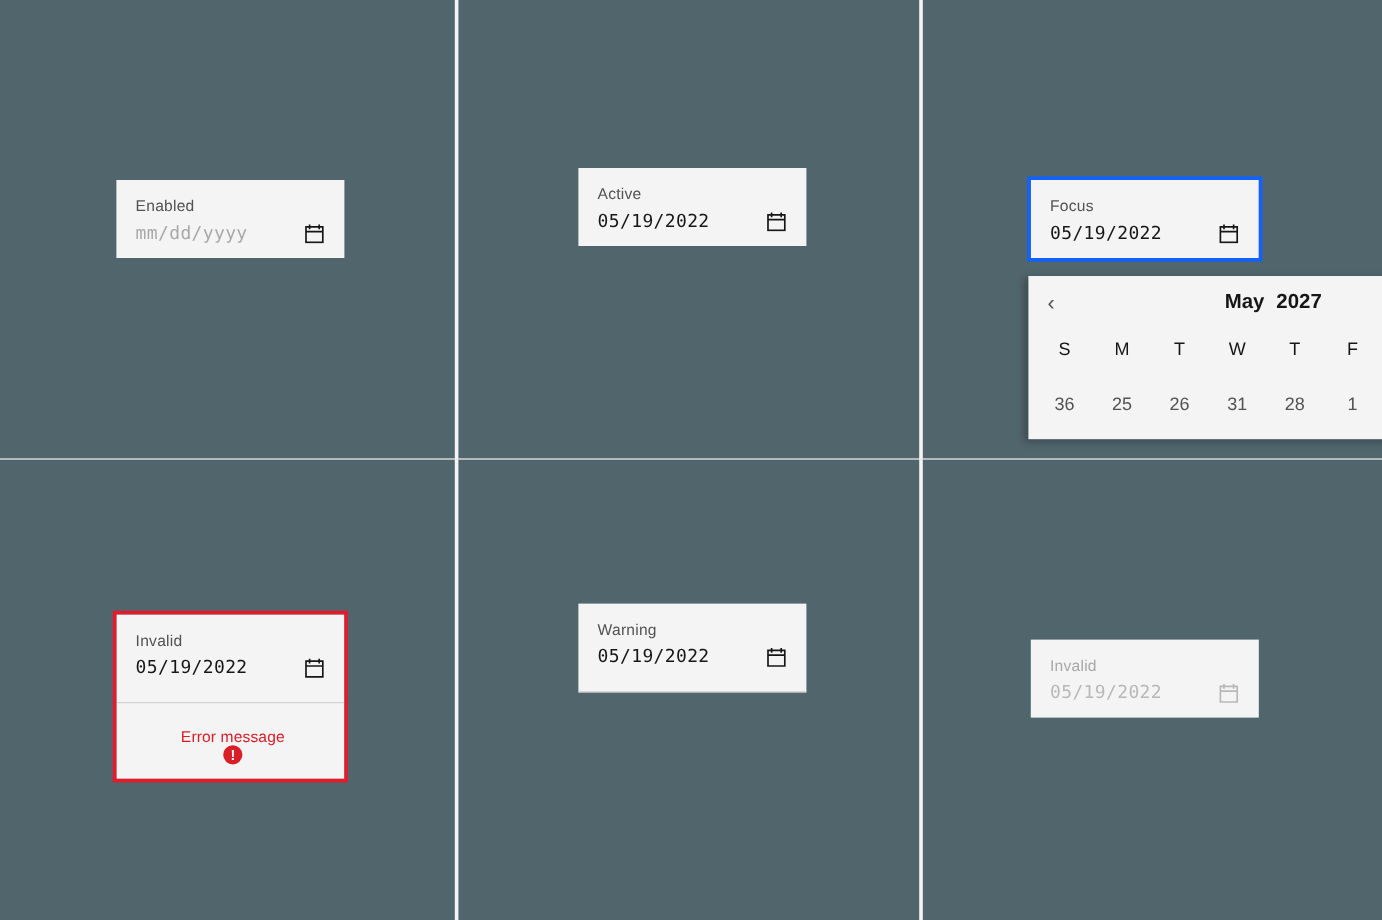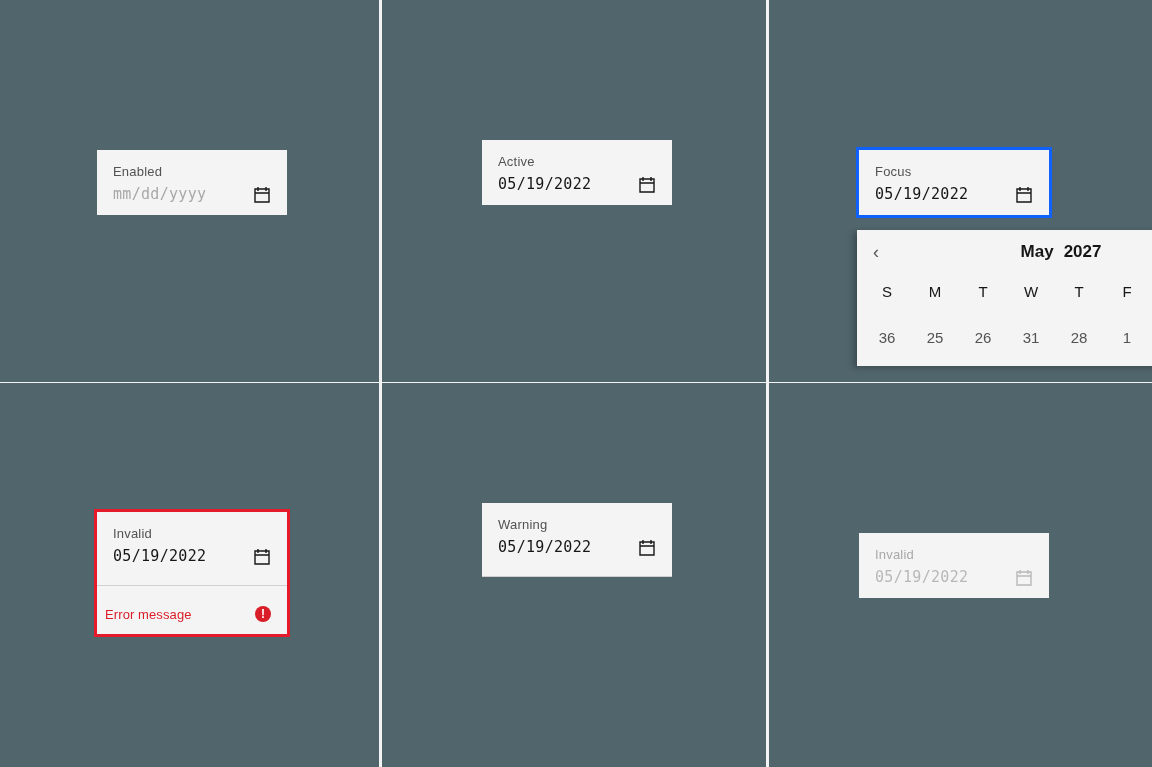--- a/index.html
+++ b/index.html
@@ -52,22 +52,23 @@
     letter-spacing: 0.3px;
   }
   .value.placeholder { color: #a8a8a8; }
   .value.disabled { color: #b8b8b8; }
   .cal-icon { width: 18px; height: 18px; display: block; }
   .cal-icon svg { width: 18px; height: 18px; }
   .msg-row {
     display: flex;
     align-items: center;
     justify-content: space-between;
-    padding: 0 16px 12px 8px;
+    padding: 0 16px 12px 20px;
     margin-top: 8px;
+    flex-direction: column;
   }
   .msg {
     font-size: 13px;
     letter-spacing: 0.1px;
   }
   .msg.error { color: #da1e28; }
   .msg.warning { color: #393939; }
   .divider {
     border: none;
     border-top: 1px solid #d0d0d0;

